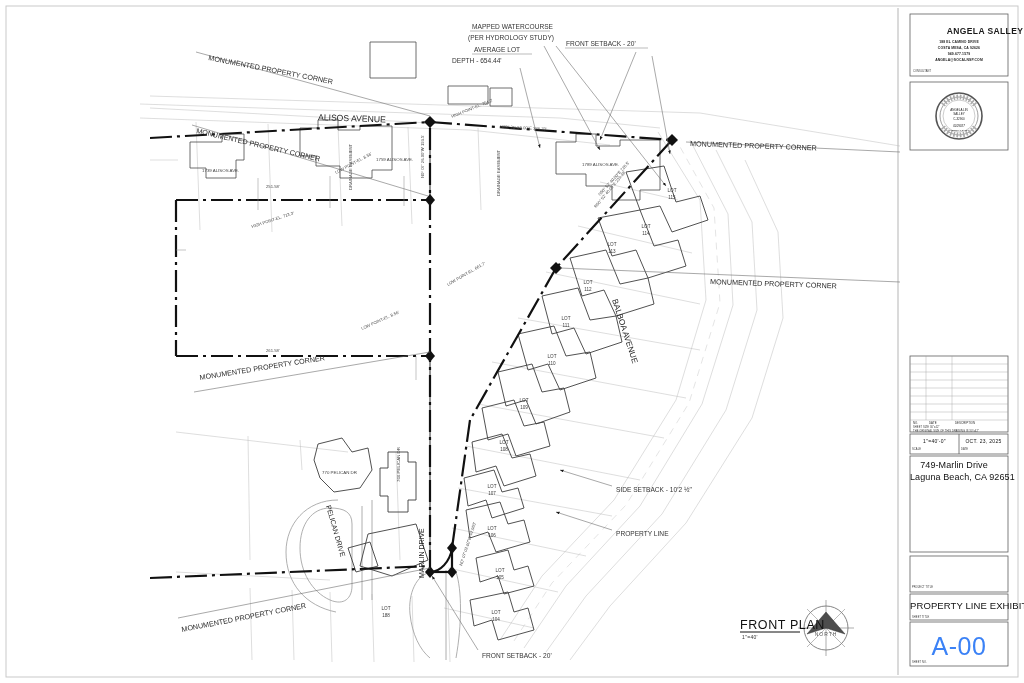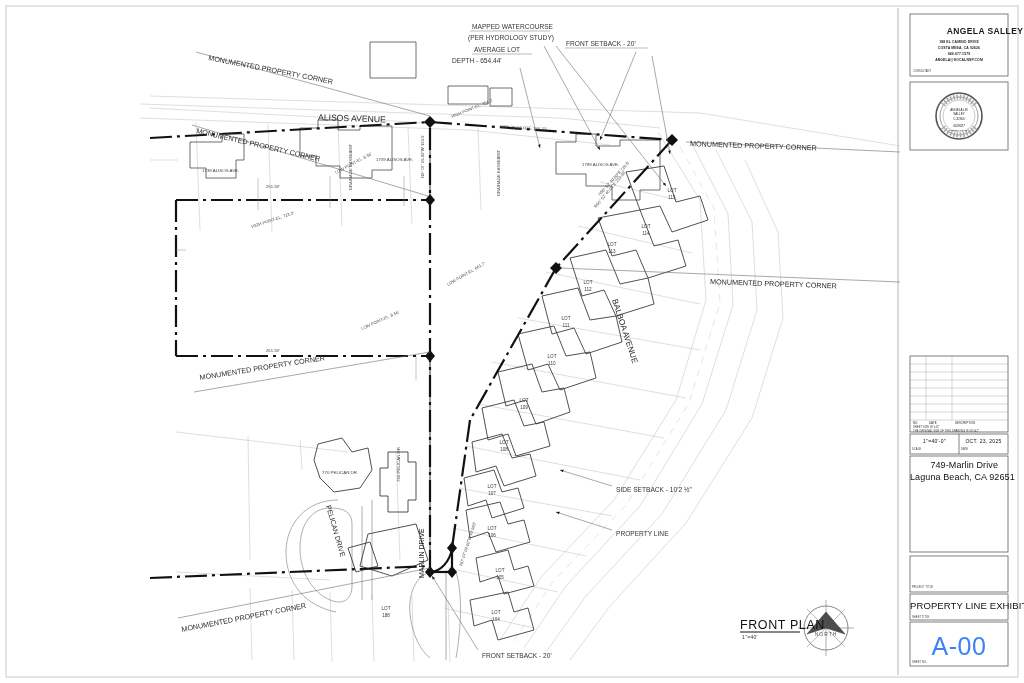--- a/index.html
+++ b/index.html
@@ -446,21 +446,21 @@
   <div class="tb-text rev-head" style="left:929px; top:421px;">DATE</div>
   <div class="tb-text rev-head" style="left:955px; top:421px;">DESCRIPTION</div>
   <div class="tb-text micro-label" style="left:913px; top:426px;">SHEET SIZE 30"x42"</div>
   <div class="tb-text micro-label" style="left:913px; top:430px;">THE ORIGINAL SIZE OF THIS DRAWING IS 30"x42"</div>
 
   <div class="tb-text tb-center scale-val" style="left:910px; top:438px; width:49px;">1"=40'-0"</div>
   <div class="tb-text tb-center scale-val" style="left:959px; top:438px; width:49px;">OCT. 23, 2025</div>
   <div class="tb-text micro-label" style="left:912px; top:448px;">SCALE</div>
   <div class="tb-text micro-label" style="left:961px; top:448px;">DATE</div>
 
-  <div class="tb-text tb-center proj-addr" style="left:910px; top:460px; width:88px;text-align:right;">749-Marlin Drive</div>
+  <div class="tb-text tb-center proj-addr" style="left:910px; top:460px; width:88px;">749-Marlin Drive</div>
   <div class="tb-text tb-center proj-addr" style="left:910px; top:472px; width:104px;">Laguna Beach, CA 92651</div>
   <div class="tb-text micro-label" style="left:912px; top:586px;">PROJECT TITLE</div>
 
   <div class="tb-text tb-center sheet-title" style="left:910px; top:600px; width:98px;">PROPERTY LINE EXHIBIT</div>
   <div class="tb-text micro-label" style="left:912px; top:616px;">SHEET TITLE</div>
 
   <div class="tb-text tb-center sheet-number" style="left:910px; top:632px; width:98px;">A-00</div>
   <div class="tb-text micro-label" style="left:912px; top:661px;">SHEET NO.</div>
 
   <div class="tb-text siteplan-title" style="left:740px; top:618px;">FRONT PLAN</div>

